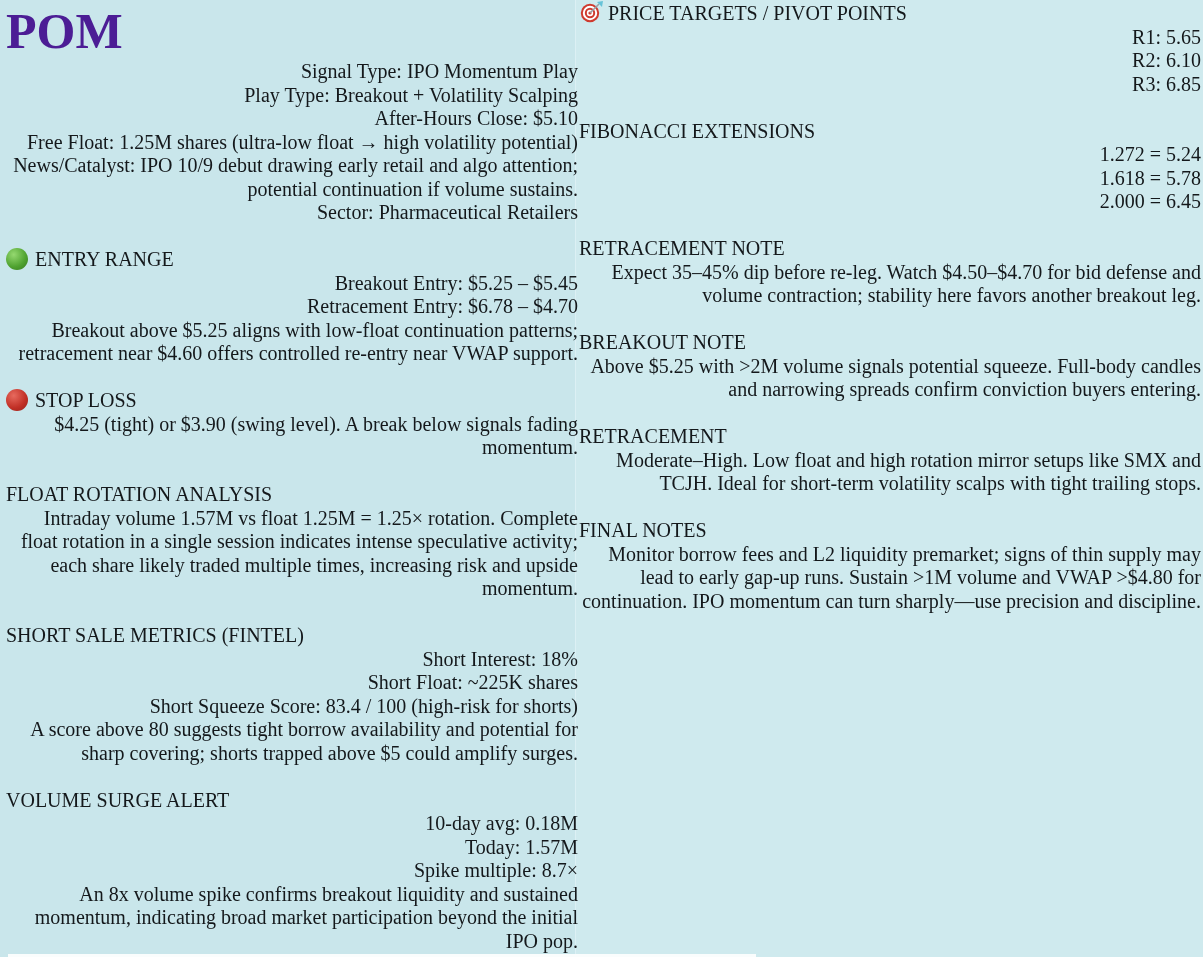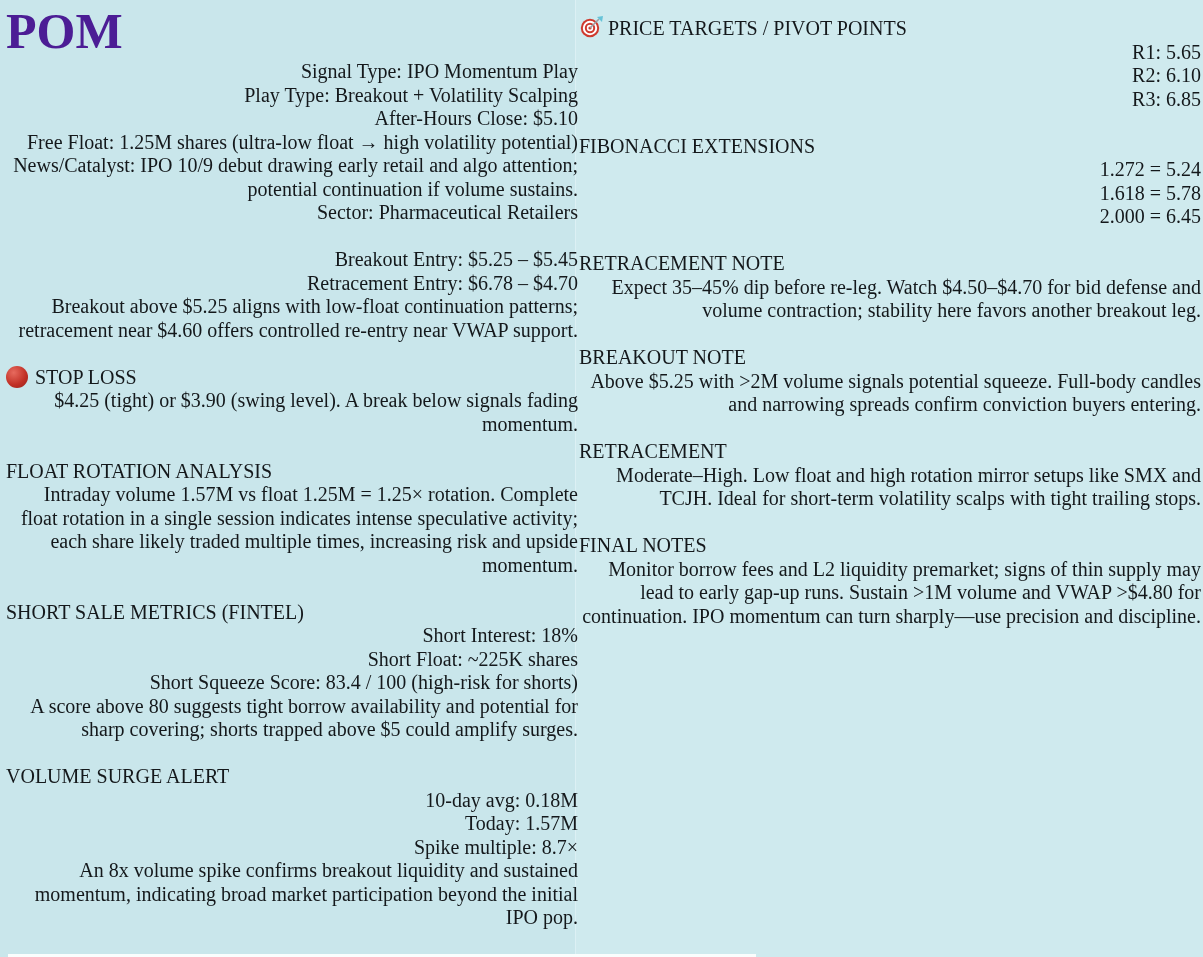--- a/index.html
+++ b/index.html
@@ -14,21 +14,21 @@
     font-family:"Liberation Serif","DejaVu Serif",serif;
     color:var(--text);
     background:var(--bg-left);
   }
   .bg-panel{position:absolute;top:0;height:957px;}
   .bg-panel.left{left:0;width:575px;background:var(--bg-left);}
   .bg-panel.right{left:575px;width:628px;background:var(--bg-right);border-left:1px solid #dcf0f4;}
   .bottom-strip{position:absolute;left:8px;bottom:0;width:748px;height:3px;background:var(--strip);}
   .col{position:absolute;top:0;}
   .col-left{left:6px;width:572px;}
-  .col-right{left:579px;width:622px;padding-top:15px;}
+  .col-right{left:579px;width:622px;padding-top:0;}
   h1.ticker{
     font-size:50px;line-height:52px;font-weight:bold;margin:5px 0 3px 0;
     color:#4c1d95;letter-spacing:0;
   }
   .section{margin:0 0 23.5px 0;}
   .col .section:last-child{margin-bottom:0;}
   .line{font-size:20px;line-height:23.5px;white-space:pre;text-align:right;}
   .heading-line{font-size:20px;line-height:23.5px;white-space:pre;}
   .icon{display:inline-block;vertical-align:-4px;margin-right:7px;}
   .green-circle-icon{
@@ -52,20 +52,21 @@
 <section class="section">
       <div class="line">Signal Type: IPO Momentum Play</div>
       <div class="line">Play Type: Breakout + Volatility Scalping</div>
       <div class="line">After-Hours Close: $5.10</div>
       <div class="line">Free Float: 1.25M shares (ultra-low float → high volatility potential)</div>
       <div class="line">News/Catalyst: IPO 10/9 debut drawing early retail and algo attention;</div>
       <div class="line">potential continuation if volume sustains.</div>
       <div class="line">Sector: Pharmaceutical Retailers</div>
     </section>
     <section class="section">
+      <div class="heading-line"><span class="icon green-circle-icon"></span><span>ENTRY RANGE</span></div>
       <div class="line">Breakout Entry: $5.25 – $5.45</div>
       <div class="line">Retracement Entry: $6.78 – $4.70</div>
       <div class="line">Breakout above $5.25 aligns with low-float continuation patterns;</div>
       <div class="line">retracement near $4.60 offers controlled re-entry near VWAP support.</div>
     </section>
     <section class="section">
       <div class="heading-line"><span class="icon red-circle-icon"></span><span>STOP LOSS</span></div>
       <div class="line">$4.25 (tight) or $3.90 (swing level). A break below signals fading</div>
       <div class="line">momentum.</div>
     </section>

